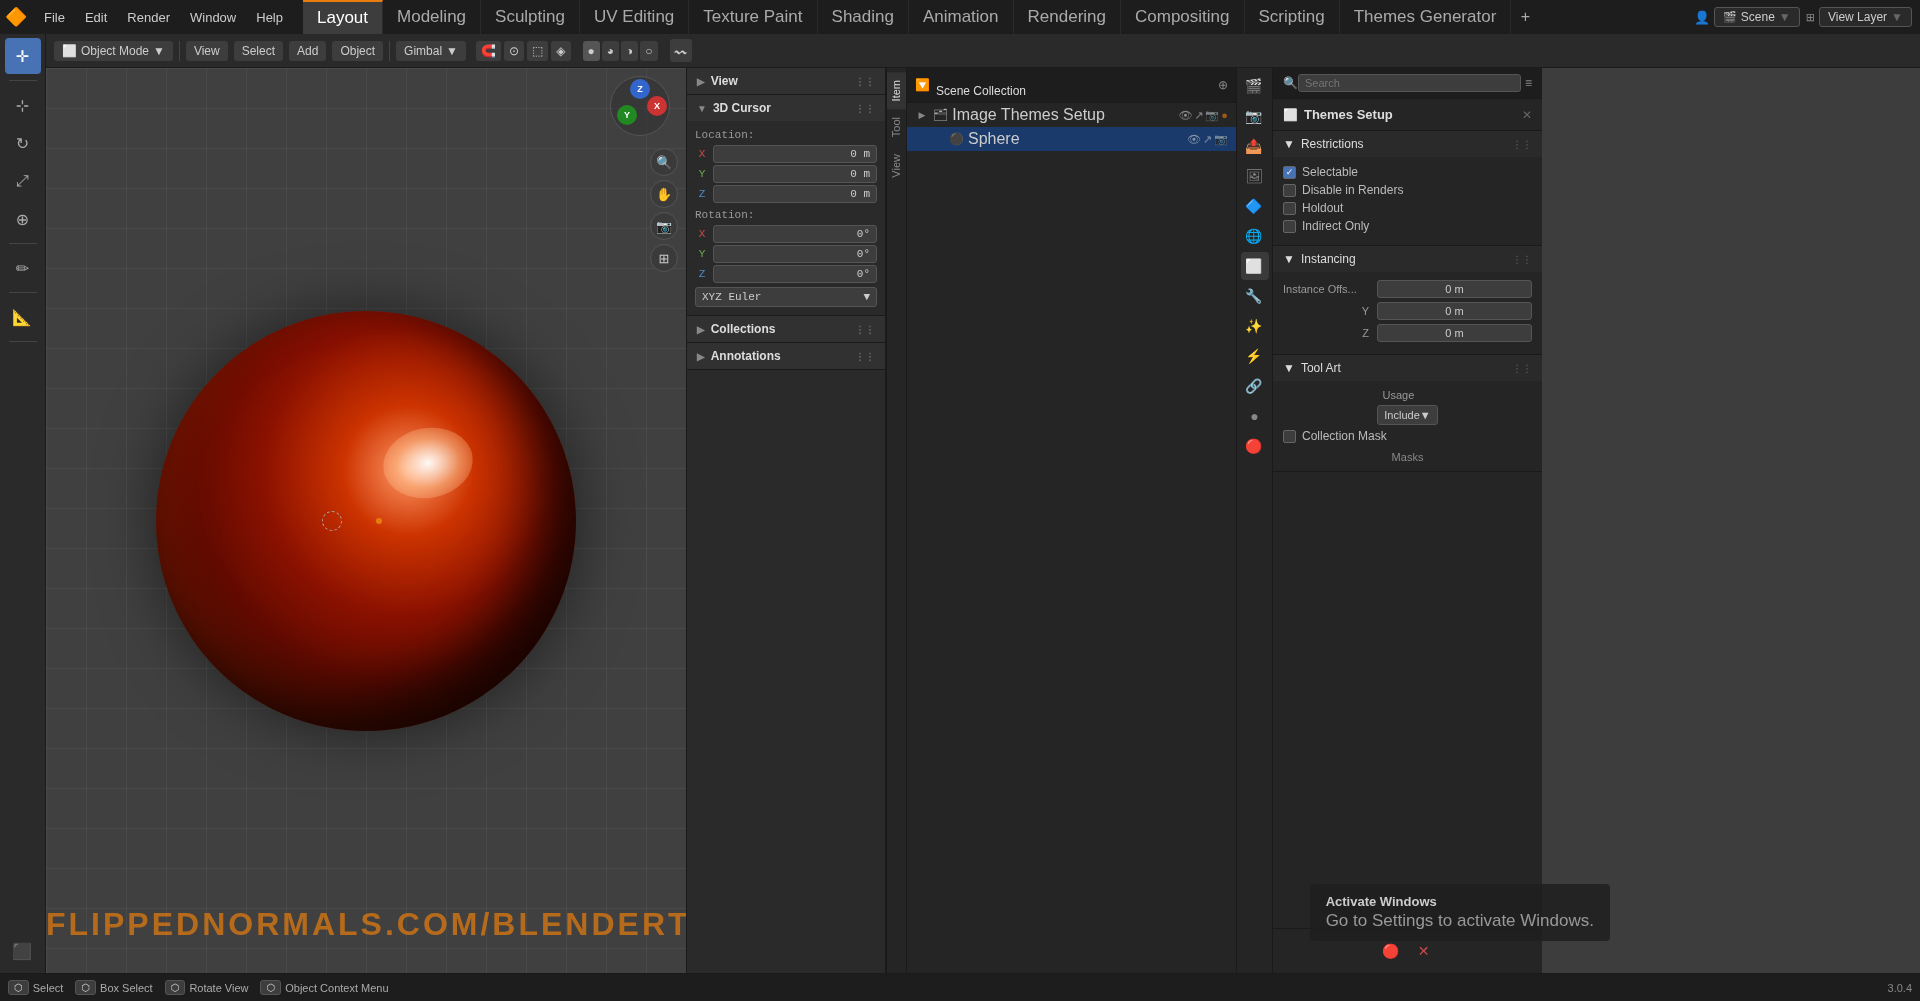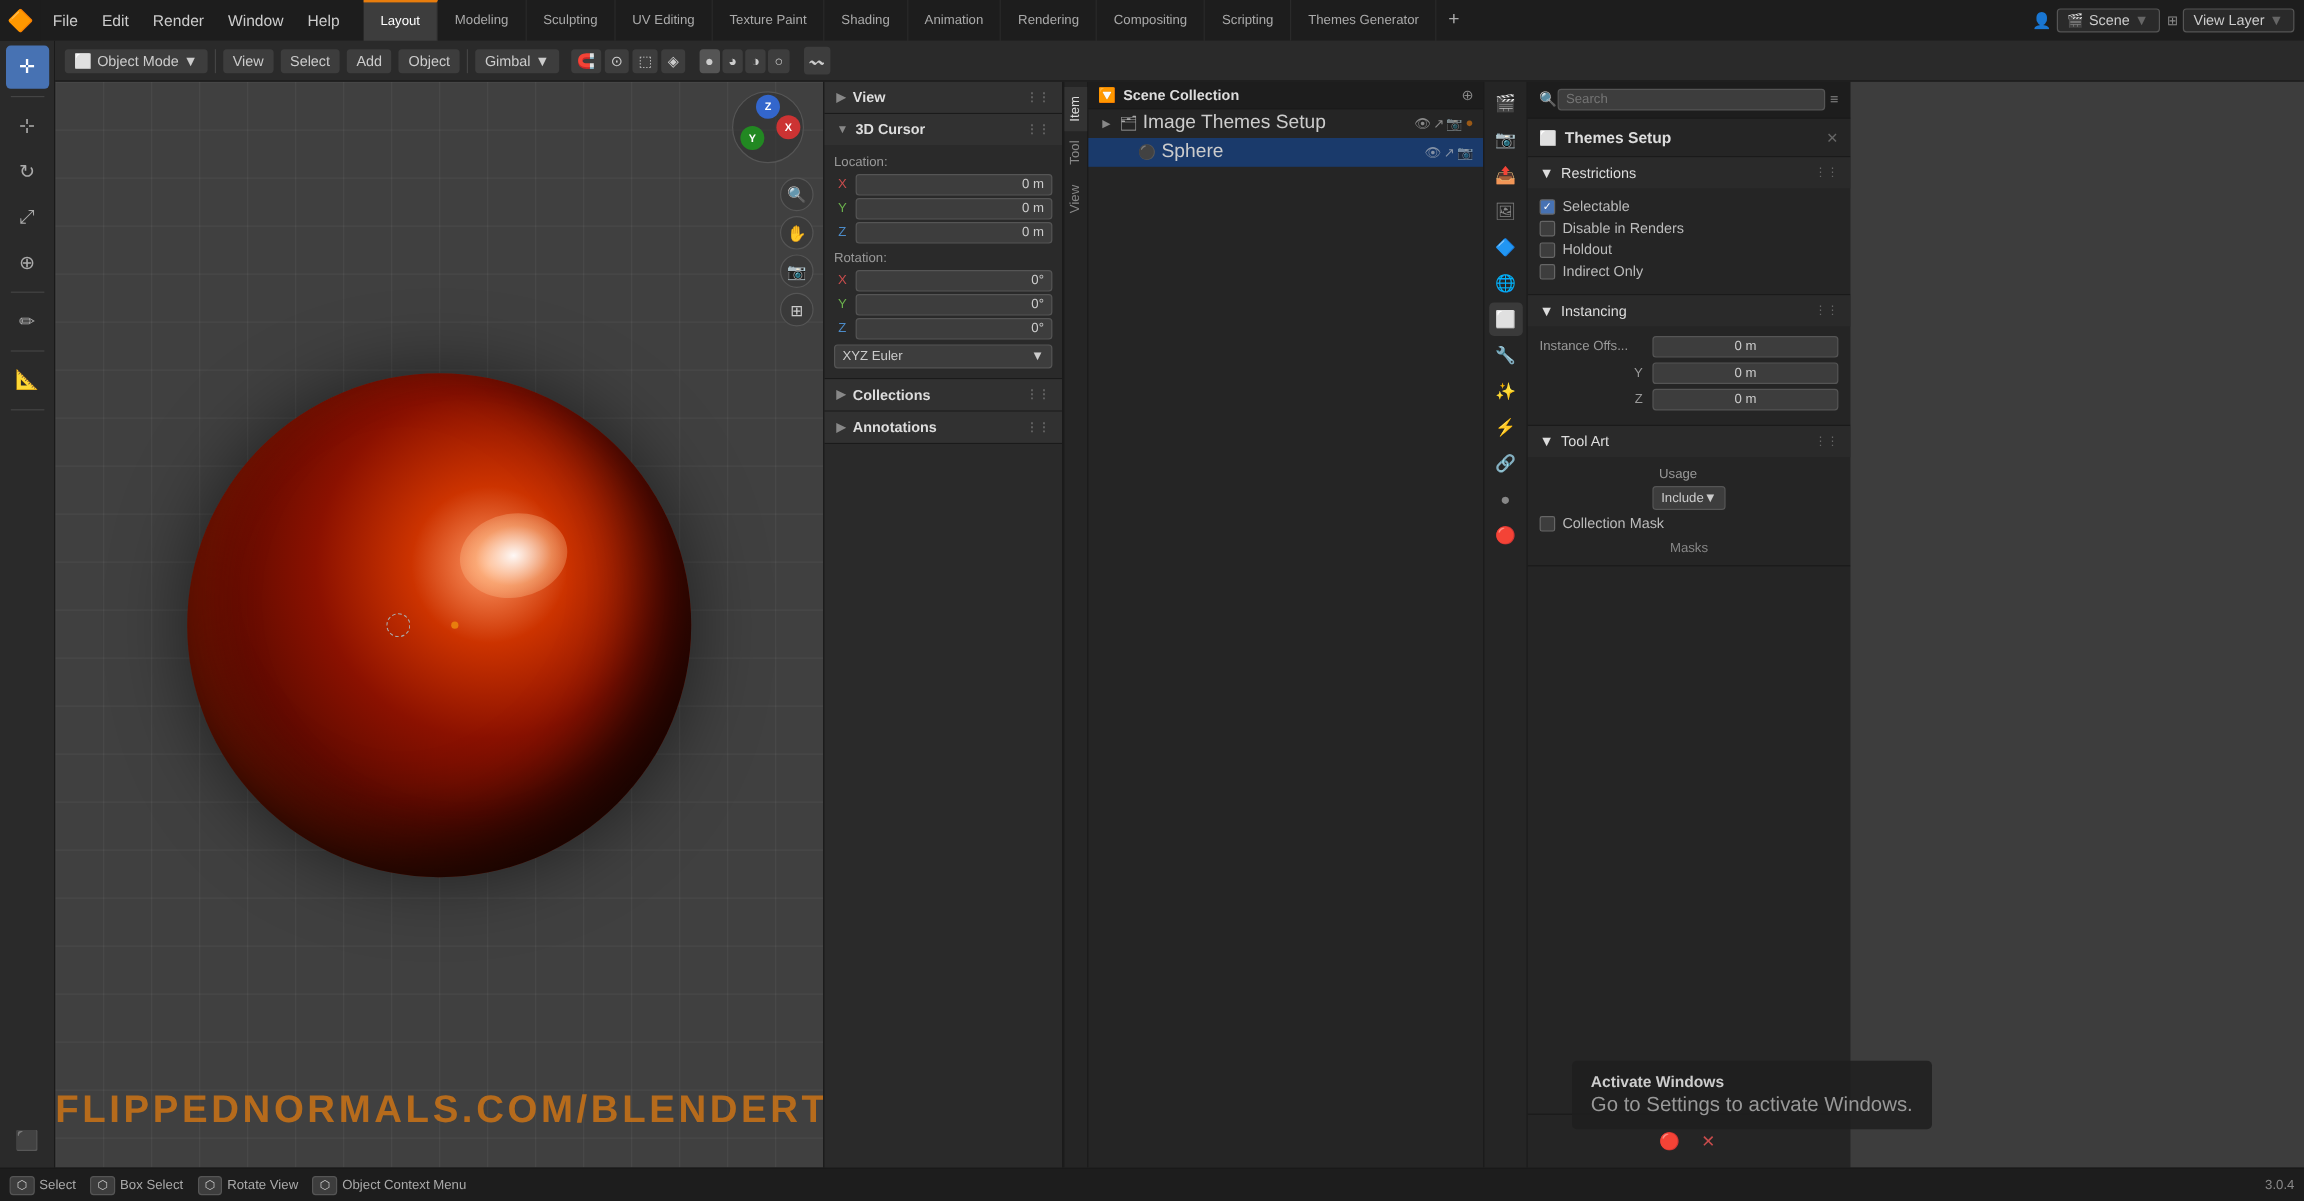--- a/index.html
+++ b/index.html
@@ -53,21 +53,21 @@
       align-items: center;
       height: 100%;
       margin-left: 10px;
     }
     .workspace-tab {
       padding: 16px 14px;
       height: 100%;
       display: flex;
       align-items: center;
       cursor: pointer;
-      font-size: 11px;
+      font-size: 17px;
       color: #aaaaaa;
       border-right: 1px solid #2a2a2a;
     }
     .workspace-tab.active {
       background: #3d3d3d;
       color: #ffffff;
       border-top: 2px solid #e87d0d;
     }
     .workspace-add {
       width: 28px;
@@ -307,20 +307,21 @@
       display: flex;
       align-items: center;
       gap: 6px;
       font-size: 12px;
       font-weight: bold;
       color: #ddd;
     }
     .panel-header .arrow { font-size: 10px; color: #888; }
     .panel-content {
       padding: 8px;
+      font-family: Liberation Mono, monospace;
     }
     .prop-row-xyz {
       display: flex;
       flex-direction: column;
       gap: 2px;
       width: 100%;
     }
     .xyz-row {
       display: flex;
       align-items: center;
@@ -359,22 +360,23 @@
     .outliner-header {
       background: #1d1d1d;
       padding: 4px 8px;
       display: flex;
       align-items: center;
       gap: 6px;
       border-bottom: 1px solid #1a1a1a;
     }
     .outliner-title {
       font-size: 12px;
-      font-weight: bold;
+      font-weight: normal;
       color: #ddd;
+      margin-top: 12px;
     }
     .outliner-item {
       display: flex;
       align-items: center;
       padding: 3px 8px;
       cursor: pointer;
       gap: 4px;
     }
     .outliner-item.selected { background: #1a3a6b; }
     .outliner-expand {

